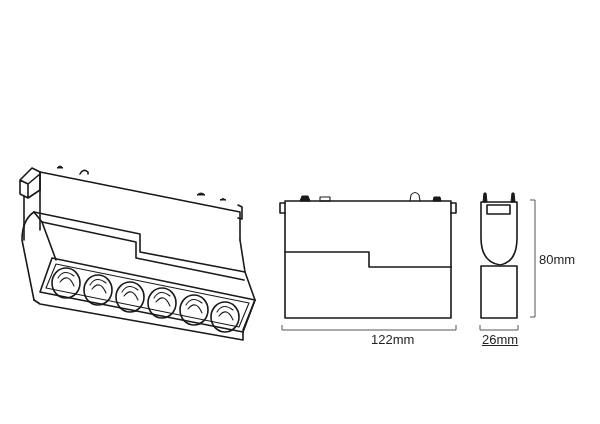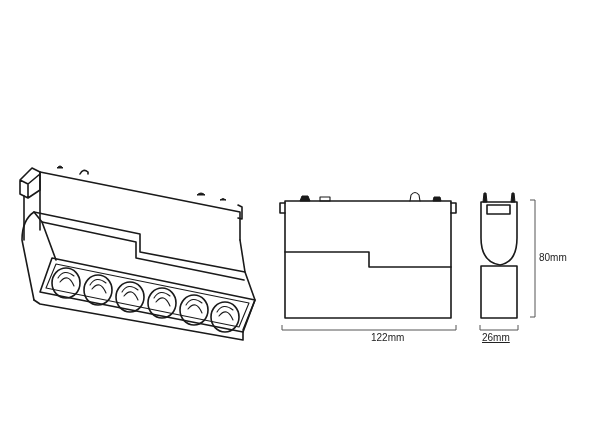--- a/index.html
+++ b/index.html
@@ -2,21 +2,21 @@
 <html><head>
 <meta charset="utf-8">
 <style>
   html, body { margin: 0; padding: 0; background: #ffffff; }
   body { width: 600px; height: 424px; overflow: hidden; position: relative; font-family: "Liberation Sans", sans-serif; }
   #drawing { position: absolute; left: 0; top: 0; width: 600px; height: 424px; }
   .ln { fill: none; stroke: #1a1a1a; stroke-width: 1.6; stroke-linejoin: round; stroke-linecap: round; }
   .thin { fill: none; stroke: #1a1a1a; stroke-width: 1.1; stroke-linejoin: round; stroke-linecap: round; }
   .dim { fill: none; stroke: #555555; stroke-width: 1; }
   .fillk { fill: #1a1a1a; stroke: #1a1a1a; stroke-width: 1; }
-  .dim-label { position: absolute; font-size: 10px; color: #222222; white-space: nowrap; }
+  .dim-label { position: absolute; font-size: 13px; color: #222222; white-space: nowrap; }
 </style>
 </head>
 <body>
 
 <svg id="drawing" viewBox="0 0 600 424" xmlns="http://www.w3.org/2000/svg">
 
   <g>
 
     <path class="ln" d="M40,172 L240,212 L240,240 M40,172 L40,230"></path>
 

